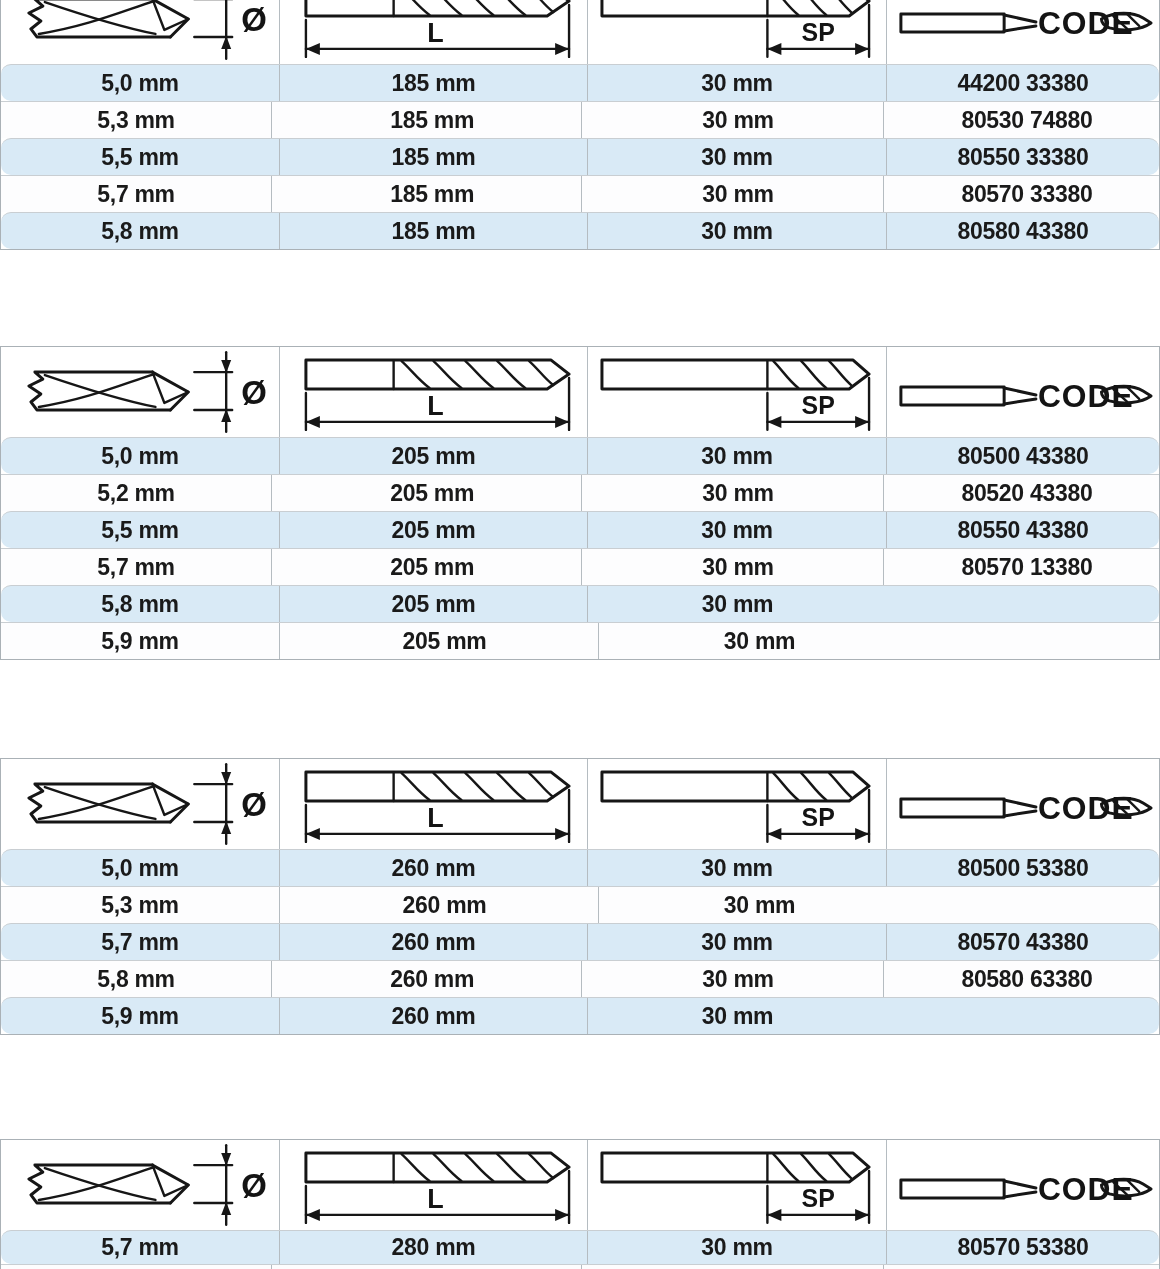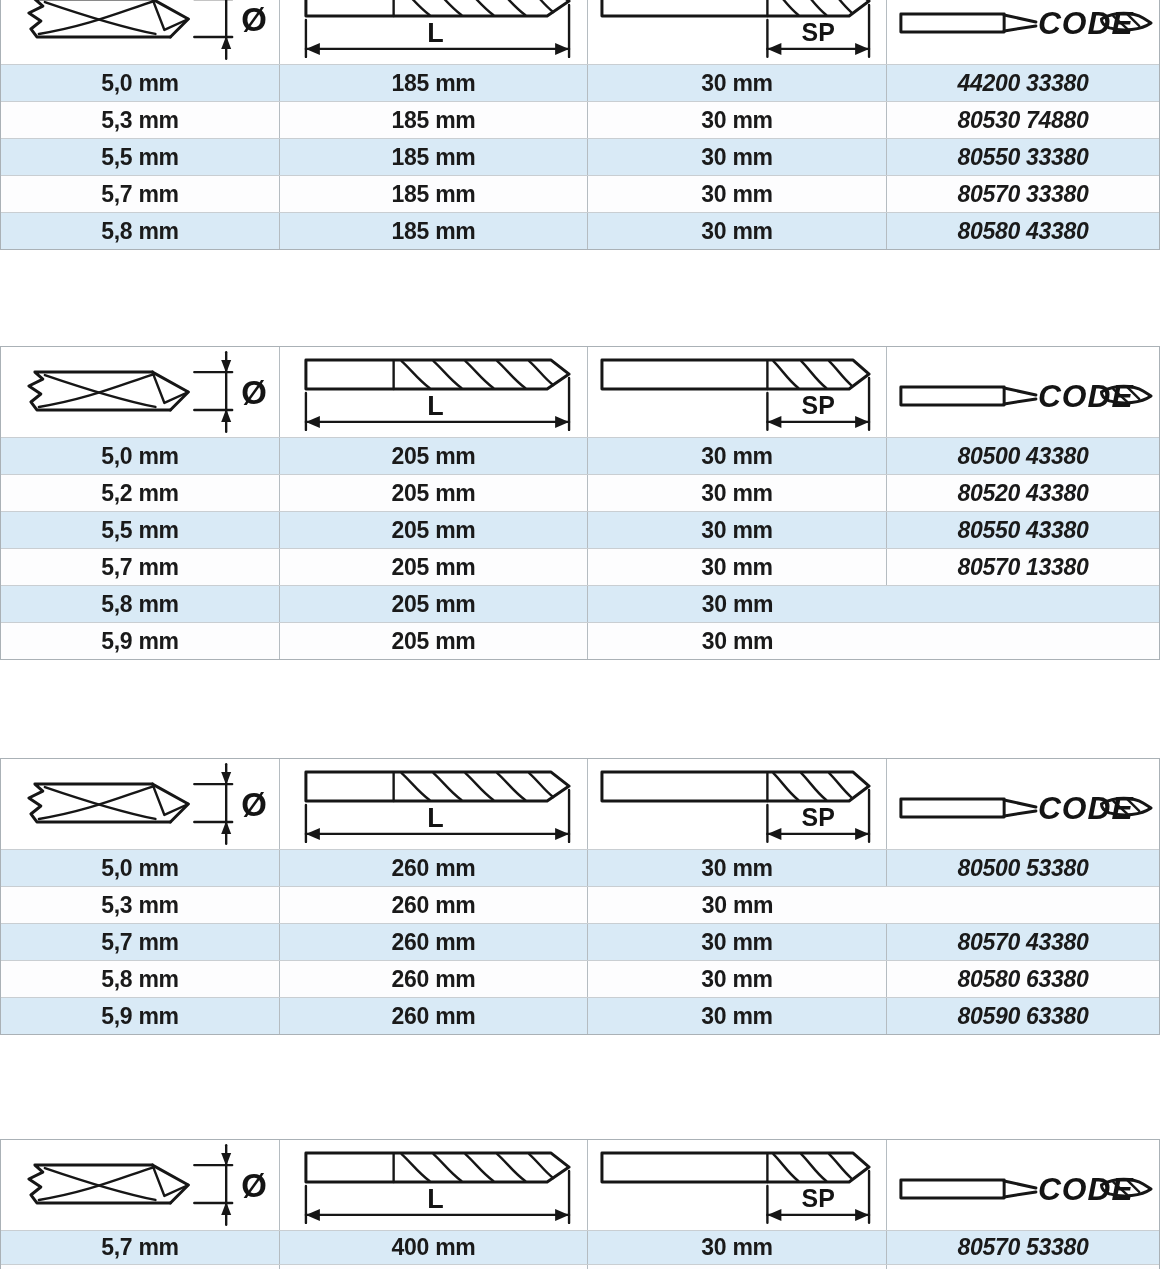--- a/index.html
+++ b/index.html
@@ -19,35 +19,35 @@
   .hdr { display: flex; height: 90px; }
   .section.cut-top .hdr { height: 64px; }
   .hdr-cell {
     position: relative; overflow: hidden;
     border-right: 1px solid var(--border-column, #b5bcc1);
   }
   .hdr-cell:last-child { border-right: none; }
   .hdr-cell svg { position: absolute; bottom: 0; left: 0; display: block; }
 
   .row { display: flex; height: 37px; border-top: 1px solid var(--border-row, #c9ced2); }
-  .row.blue  { background: var(--row-highlight, #d9eaf6); }
-  .row.white { background: var(--row-plain, #fdfdfe); }
+  .row.blue  { background: var(--row-highlight, #d9eaf6); border-radius: 10px; }
+  .row.white { background: var(--row-plain, #fdfdfe); gap: 11px; }
   .row.partial { height: 11px; }
   .row.short { height: 34px; }
 
   .cell {
     display: flex; align-items: center; justify-content: center;
     border-right: 1px solid var(--border-column, #b5bcc1);
     font-weight: bold; font-size: 23px; letter-spacing: -0.3px;
     color: var(--text, #1a1a1a);
     white-space: nowrap;
   }
   .cell:last-child { border-right: none; }
 
-  .c1 { width: 279px; } .c2 { width: 308px; } .c3 { width: 299px; } .c4 { width: 272px; font-style: italic; }
+  .c1 { width: 279px; } .c2 { width: 308px; } .c3 { width: 299px; } .c4 { width: 272px; }
 
   .gap-a { height: 96px; } .gap-b { height: 98px; } .gap-c { height: 104px; }
 
   .diag-stroke { stroke: #161616; fill: none; stroke-linecap: round; stroke-linejoin: round; }
   .w3 { stroke-width: 3; } .w2 { stroke-width: 2.4; }
   .diag-fill { fill: #161616; stroke: none; }
   .diag-label {
     fill: #141414; font-family: "Liberation Sans", sans-serif; font-weight: bold;
   }
   .defs-hidden { position: absolute; width: 0; height: 0; overflow: hidden; }
@@ -276,21 +276,20 @@
     <div class="row white">
       <div class="cell c1">5,8 mm</div>
       <div class="cell c2">260 mm</div>
       <div class="cell c3">30 mm</div>
       <div class="cell c4">80580 63380</div>
     </div>
     <div class="row blue">
       <div class="cell c1">5,9 mm</div>
       <div class="cell c2">260 mm</div>
       <div class="cell c3">30 mm</div>
-      <div class="cell c4">80590 63380</div>
     </div>
   </div>
 
   <div class="gap-c"></div>
 
   <div class="section">
     <div class="hdr">
       <div class="hdr-cell c1">
         <svg width="278" height="90" viewBox="0 0 279 90">
           <use href="#sym-dia"></use>
@@ -311,21 +310,21 @@
       </div>
       <div class="hdr-cell c4">
         <svg width="272" height="89" viewBox="0 0 274 89">
           <use href="#sym-code"></use>
           <text class="diag-label" x="152" y="59" font-size="32" letter-spacing="1">CODE</text>
         </svg>
       </div>
     </div>
     <div class="row blue short">
       <div class="cell c1">5,7 mm</div>
-      <div class="cell c2">400 mm</div>
+      <div class="cell c2">280 mm</div>
       <div class="cell c3">30 mm</div>
       <div class="cell c4">80570 53380</div>
     </div>
     <div class="row white partial">
       <div class="cell c1"></div>
       <div class="cell c2"></div>
       <div class="cell c3"></div>
       <div class="cell c4"></div>
     </div>
   </div>

